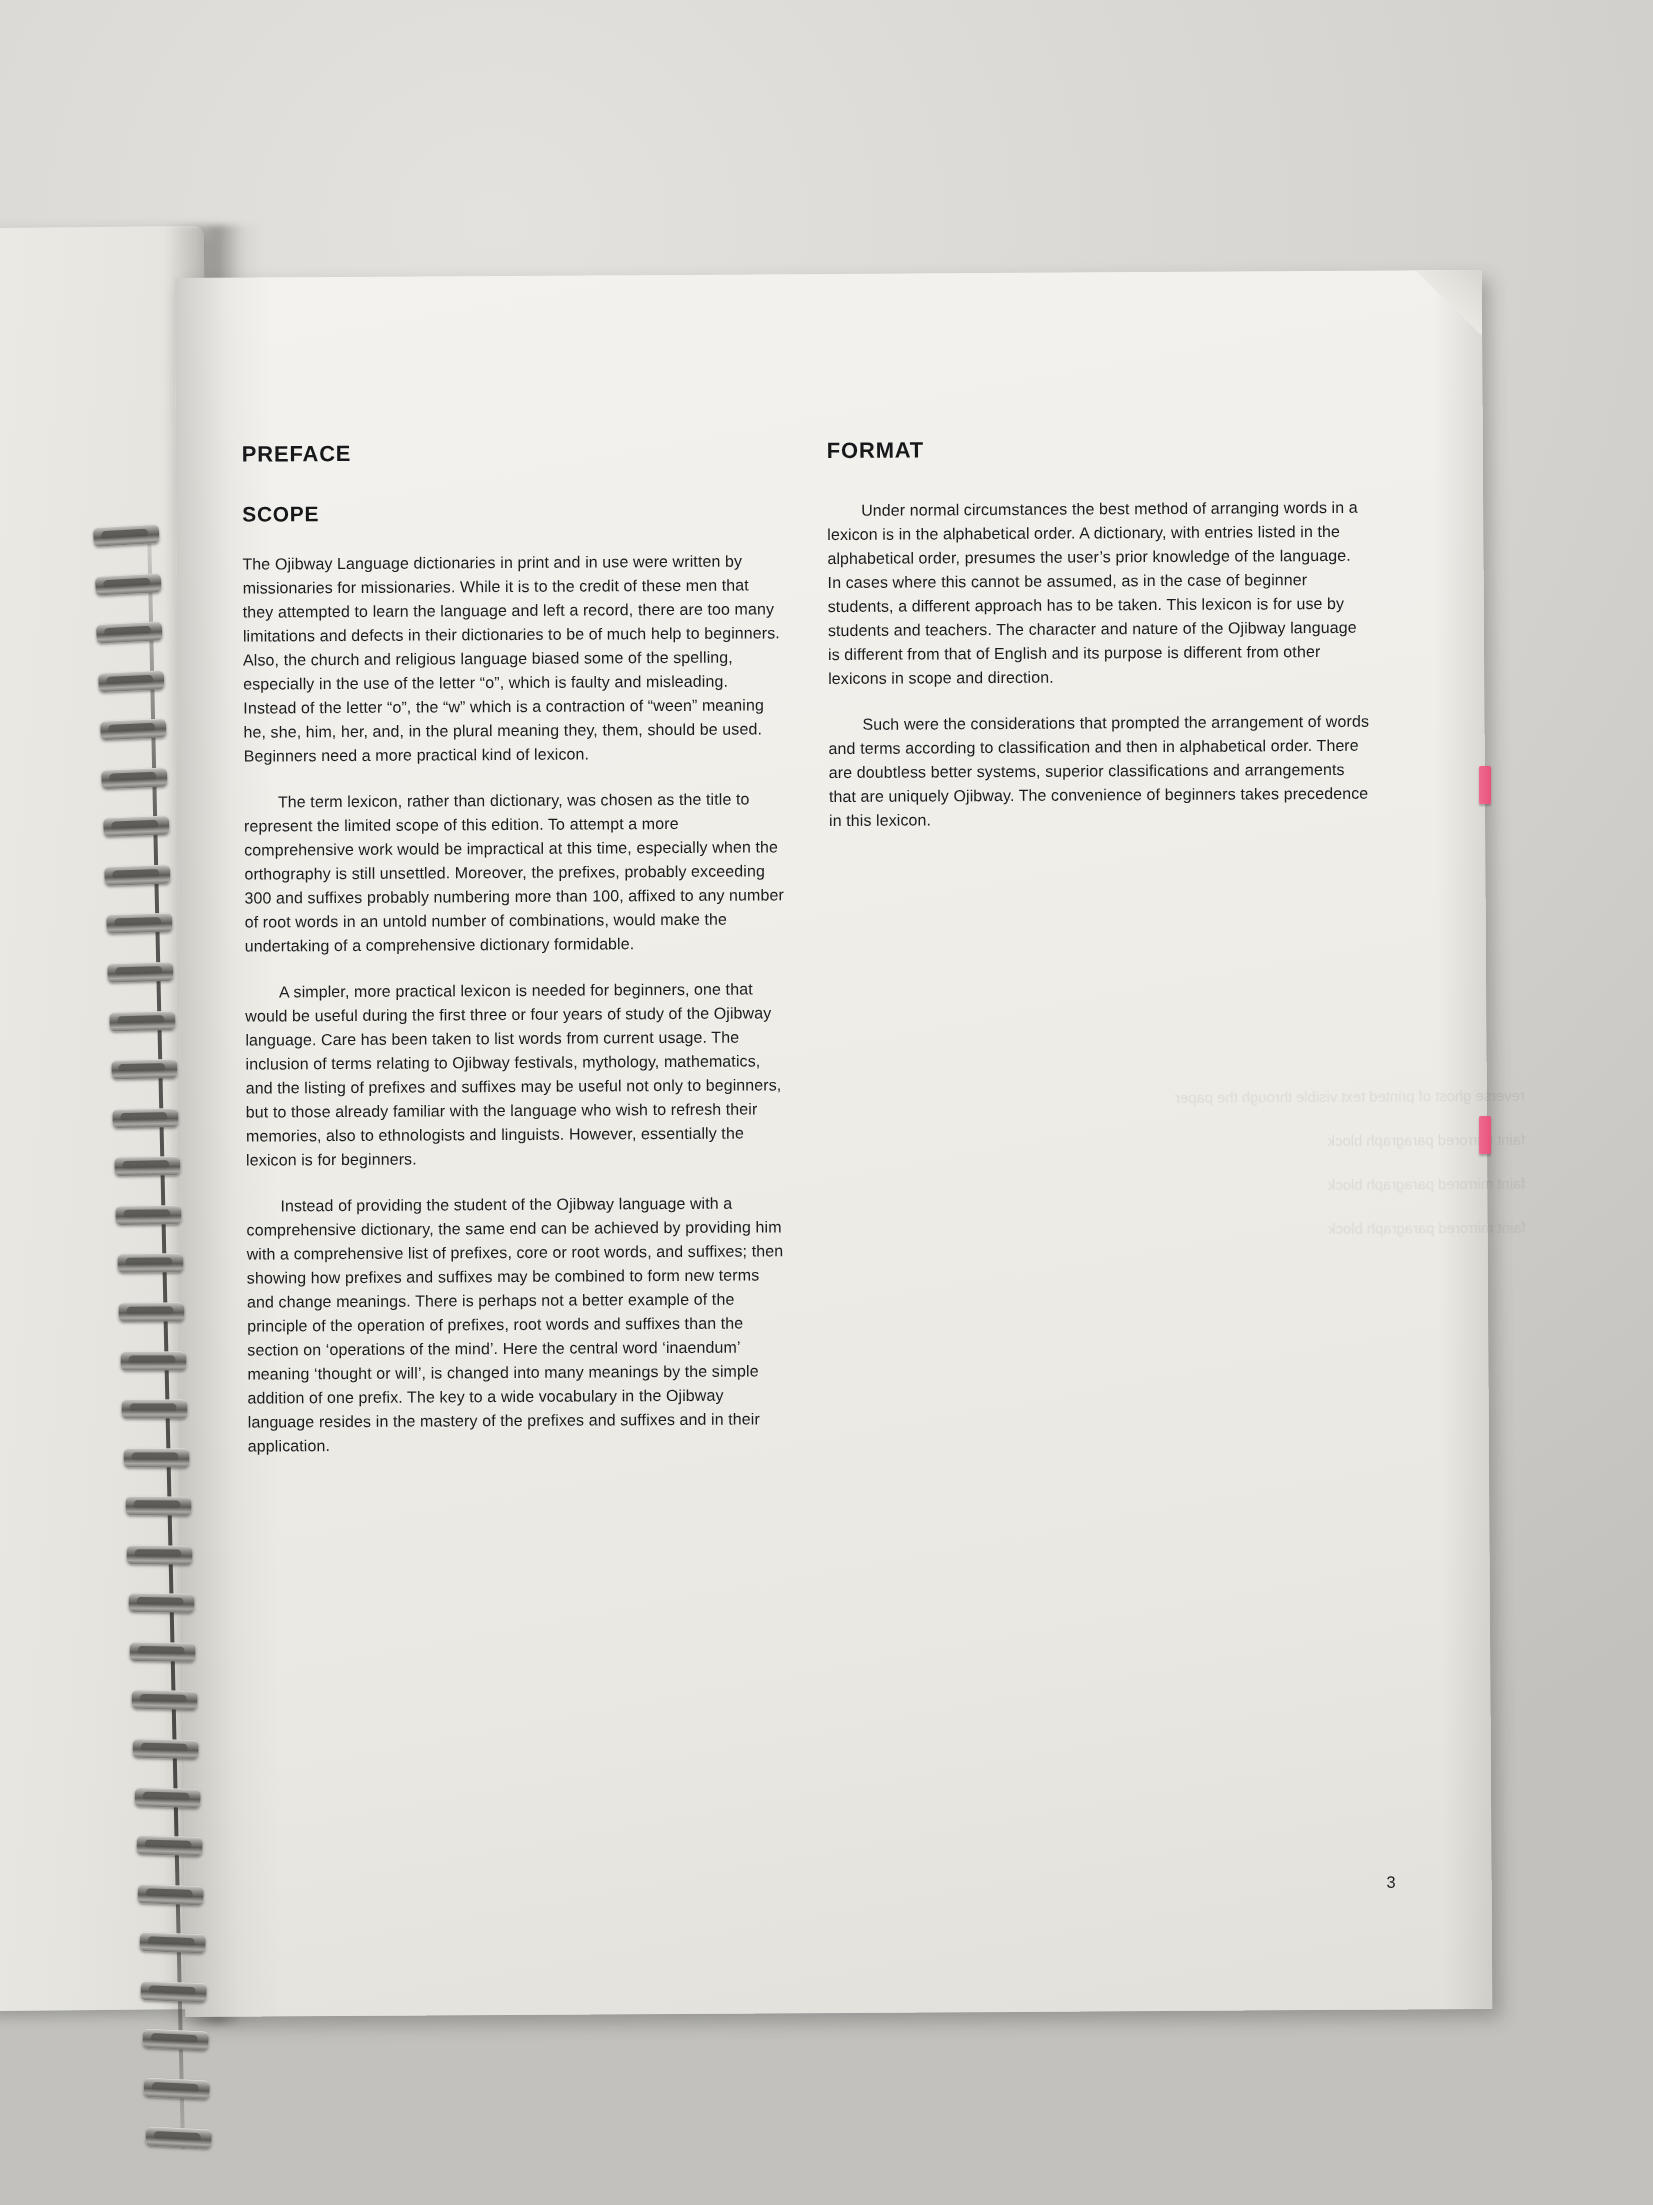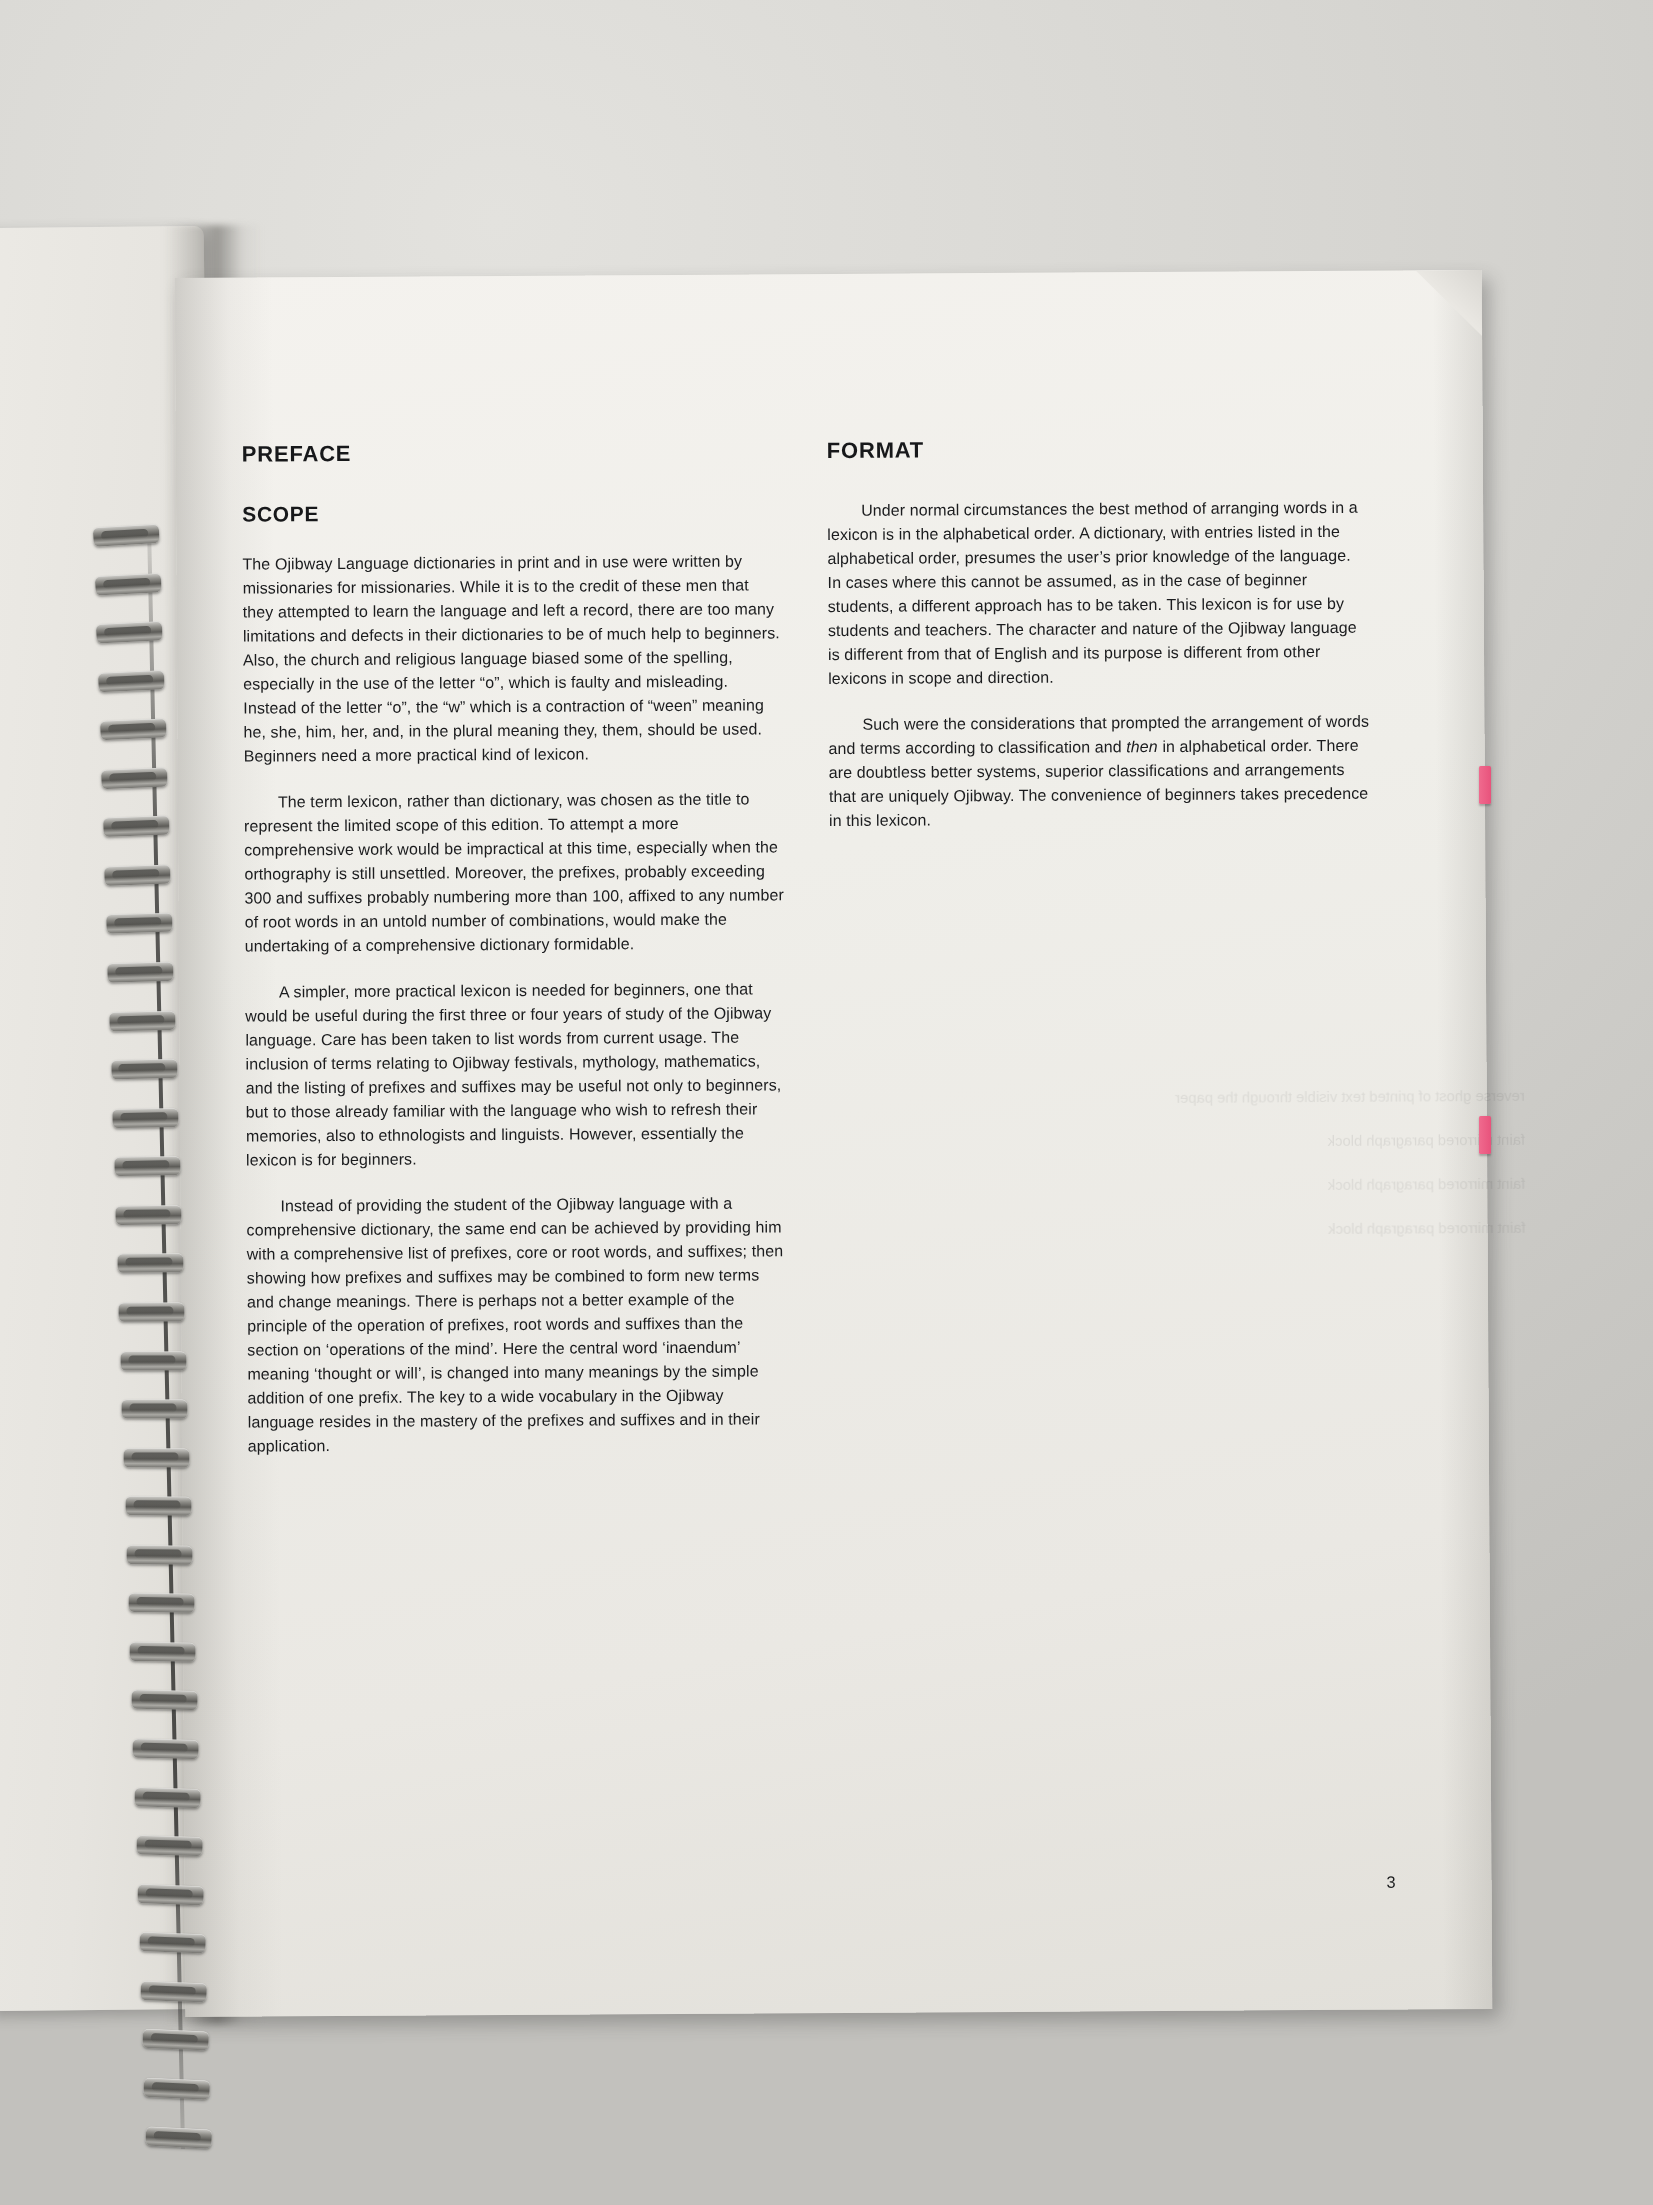--- a/index.html
+++ b/index.html
@@ -178,21 +178,21 @@
   }
   p.body {
     font-size: 16px;
     line-height: 24px;
     color: #1b1c1e;
     margin: 0 0 22px 0;
     text-align: left;
     letter-spacing: 0.1px;
   }
   p.body.indent { text-indent: 34px; }
-  .italic { font-style: italic; }
+  .italic { }
 
   
   #page-number {
     position: absolute;
     right: 96px;
     bottom: 118px;
     font-size: 16.4px;
     color: #1b1c1e;
   }
 

